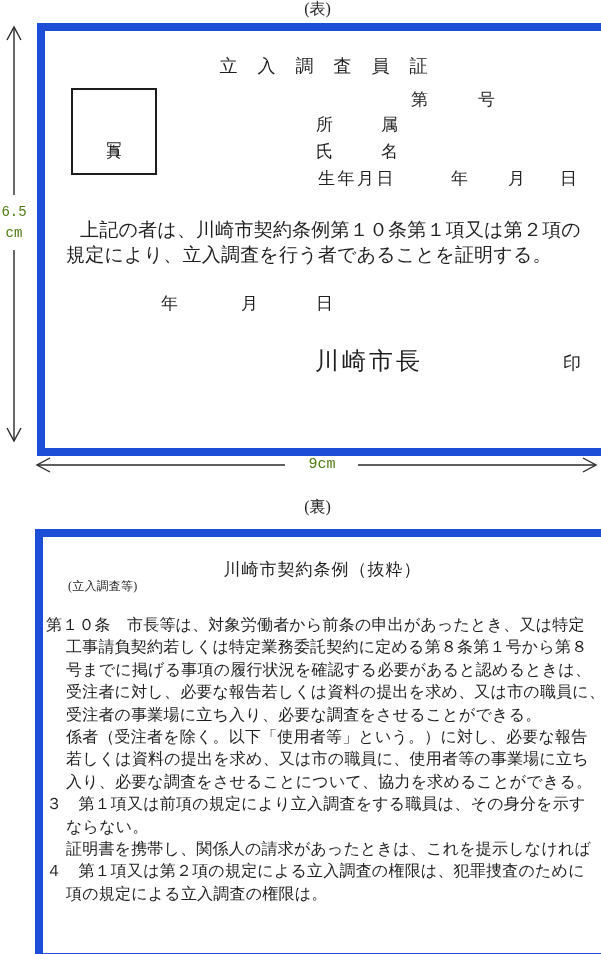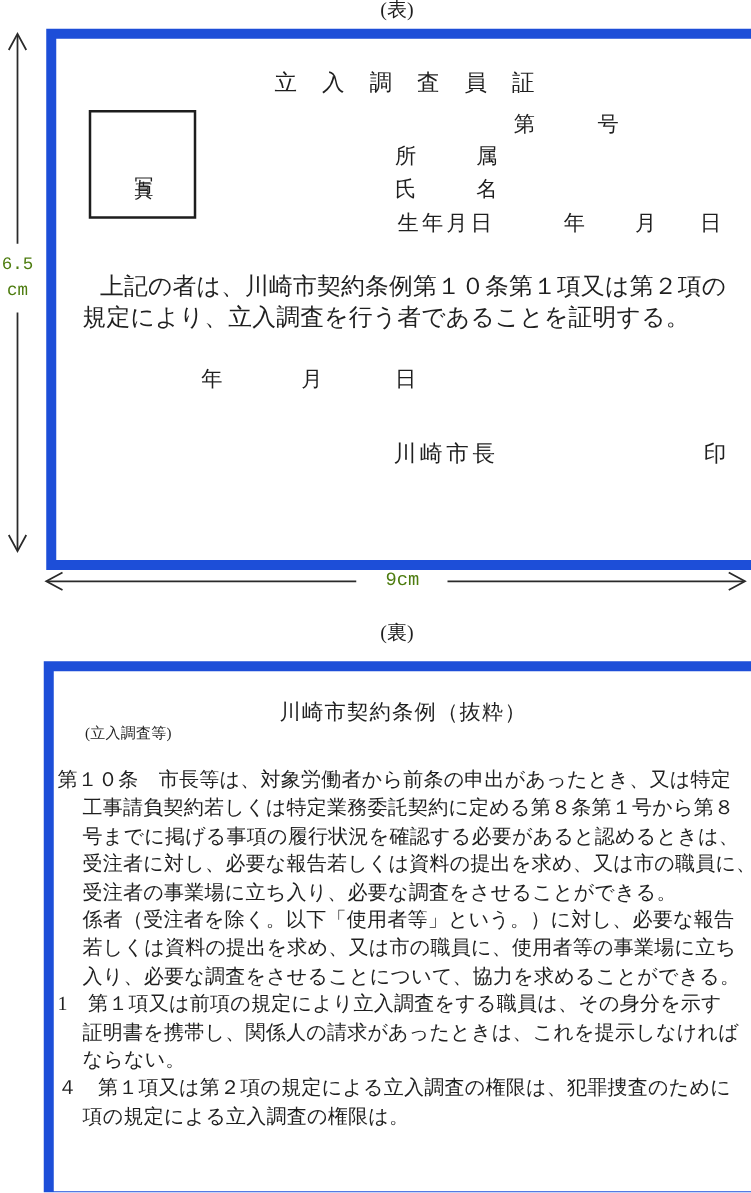--- a/index.html
+++ b/index.html
@@ -32,21 +32,21 @@
   .photo-box{
     position:absolute;left:26px;top:57px;width:82px;height:83px;
     border:2px solid #1d1d1d;
     display:flex;align-items:center;justify-content:center;
   }
   .photo-label{
     writing-mode:vertical-rl;text-orientation:upright;
     font-size:15px;letter-spacing:2px;line-height:16px;
   }
   .fc-statement{position:absolute;font-size:19px;line-height:20px;letter-spacing:0.2px;}
-  .fc-issuer{letter-spacing:3px;font-size:18px;}
+  .fc-issuer{letter-spacing:3px;font-size:24px;font-family:Liberation Mono, monospace;}
   .fc-seal{font-size:18px;}
 
   
   .bc-title{
     position:absolute;left:0;top:24px;width:100%;
     text-align:center;font-size:17px;line-height:18px;letter-spacing:1px;
   }
   .bc-section{
     position:absolute;left:25px;top:40px;
     font-size:12px;line-height:18px;letter-spacing:0.2px;white-space:nowrap;
@@ -134,21 +134,21 @@
     <div class="bc-section">(立入調査等)</div>
     <div class="bc-body">
       <div class="bline">第１０条　市長等は、対象労働者から前条の申出があったとき、又は特定</div>
       <div class="bline cont">工事請負契約若しくは特定業務委託契約に定める第８条第１号から第８</div>
       <div class="bline cont">号までに掲げる事項の履行状況を確認する必要があると認めるときは、</div>
       <div class="bline cont">受注者に対し、必要な報告若しくは資料の提出を求め、又は市の職員に、</div>
       <div class="bline cont">受注者の事業場に立ち入り、必要な調査をさせることができる。</div>
       <div class="bline cont">係者（受注者を除く。以下「使用者等」という。）に対し、必要な報告</div>
       <div class="bline cont">若しくは資料の提出を求め、又は市の職員に、使用者等の事業場に立ち</div>
       <div class="bline cont">入り、必要な調査をさせることについて、協力を求めることができる。</div>
-      <div class="bline">1　第１項又は前項の規定により立入調査をする職員は、その身分を示す</div>
+      <div class="bline">３　第１項又は前項の規定により立入調査をする職員は、その身分を示す</div>
+      <div class="bline cont">ならない。</div>
       <div class="bline cont">証明書を携帯し、関係人の請求があったときは、これを提示しなければ</div>
-      <div class="bline cont">ならない。</div>
       <div class="bline">４　第１項又は第２項の規定による立入調査の権限は、犯罪捜査のために</div>
       <div class="bline cont">項の規定による立入調査の権限は。</div>
     </div>
   </div>
 
 </div>
 
 </body></html>

